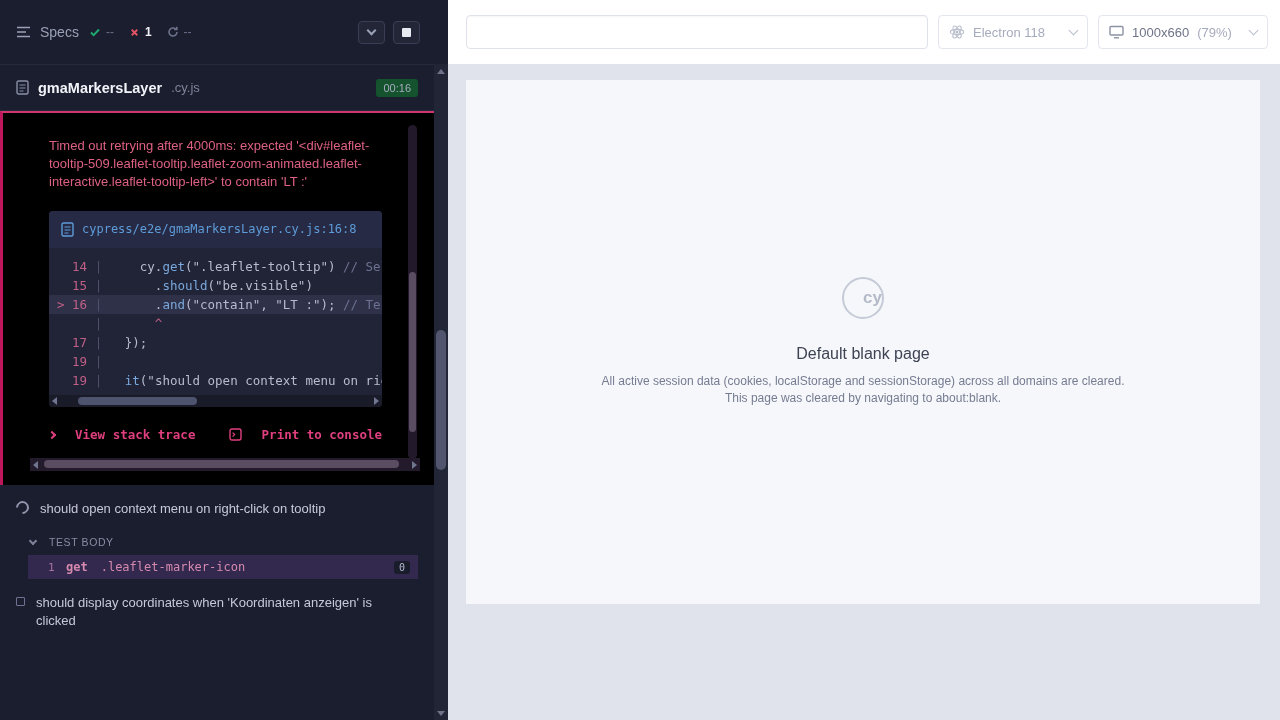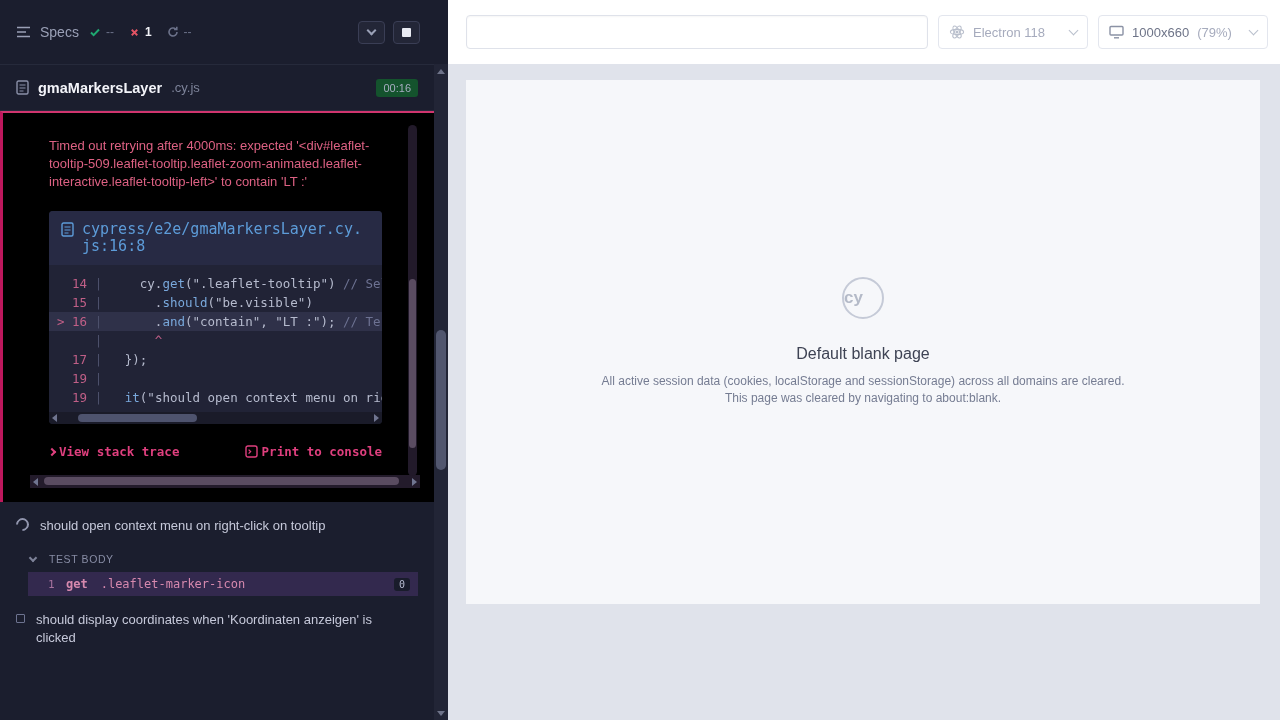--- a/index.html
+++ b/index.html
@@ -24,21 +24,21 @@
   .spec-name { font-size:14.5px; font-weight:700; color:#f3f4f9; }
   .spec-ext { font-size:13px; color:#7d8399; font-weight:400; }
   .spec-time { margin-left:auto; background:#14532d; color:#a7acc1; font-size:11px; padding:3px 7px; border-radius:3px; }
 
   
   .attempt { position:relative; background:#000000; border-left:3px solid #be185d; border-top:2px solid #d0356f; padding:24px 36px 14px 46px; }
   .error-message { color:#dd6183; font-size:13px; line-height:18px; width:338px; word-wrap:break-word; margin-bottom:20px; }
 
   .code-frame { width:333px; background:#212336; border-radius:4px; overflow:hidden; font-family:"DejaVu Sans Mono", monospace; }
   .code-frame-header { display:flex; gap:8px; padding:10px 12px; background:#272a44; }
-  .file-link { color:#5d9cd9; font-size:15px; line-height:17px; word-break:break-all; cursor:pointer; }
+  .file-link { color:#5d9cd9; font-size:12px; line-height:17px; word-break:break-all; cursor:pointer; }
   .code-body { padding:9px 0 5px; font-size:12.5px; line-height:19px; overflow:hidden; }
   .code-line { white-space:pre; height:19px; padding-left:8px; overflow:hidden; }
   .code-line.hl { background:#2f3149; }
   .gutter-num { color:#c05f87; }
   .gutter-pipe { color:#4c506b; }
   .tok-pl { color:#b6bbce; }
   .tok-fn { color:#79a8dc; }
   .tok-str { color:#b6bbce; }
   .tok-cm { color:#6d7292; }
   .tok-caret { color:#c05f87; }
@@ -46,21 +46,21 @@
   .hbar { height:12px; background:#1a1b29; display:flex; align-items:center; padding:0 3px; gap:2px; }
   .hbar .track { position:relative; flex:1; height:100%; }
   .hbar .thumb { position:absolute; top:2px; height:8px; background:#4e536e; border-radius:4px; }
   .tri { width:0; height:0; }
   .tri-left  { border-top:4px solid transparent; border-bottom:4px solid transparent; border-right:5px solid #707590; }
   .tri-right { border-top:4px solid transparent; border-bottom:4px solid transparent; border-left:5px solid #707590; }
   .tri-up    { border-left:4px solid transparent; border-right:4px solid transparent; border-bottom:5px solid #6e7389; }
   .tri-down  { border-left:4px solid transparent; border-right:4px solid transparent; border-top:5px solid #6e7389; }
 
   .error-actions { display:flex; justify-content:space-between; align-items:center; width:333px; margin-top:20px; font-family:"DejaVu Sans Mono", monospace; font-size:12.5px; font-weight:700; }
-  .err-link { color:#df3f7e; display:flex; align-items:center; gap:4px; cursor:pointer; }
+  .err-link { color:#df3f7e; display:flex; align-items:center; gap:20px; cursor:pointer; }
   .chev-right-pink { width:6px; height:6px; border-right:2px solid #df3f7e; border-bottom:2px solid #df3f7e; transform:rotate(-45deg); }
 
   .attempt-hbar { margin:16px 0 0 -19px; width:390px; height:13px; background:#231b2b; display:flex; align-items:center; padding:0 3px; gap:2px; }
   .attempt-hbar .thumb { background:#5a4c61; }
   .attempt-vbar { position:absolute; top:12px; right:17px; bottom:26px; width:9px; background:#221a2a; border-radius:5px; }
   .attempt-vbar .vthumb { position:absolute; left:1px; width:7px; top:44%; height:48%; background:#5a4c61; border-radius:4px; }
 
   
   .test-row { display:flex; gap:11px; padding:15px 16px 7px; align-items:flex-start; font-size:13px; color:#c6c9da; cursor:pointer; }
   .spinner { flex:none; width:13px; height:13px; border:2px solid #9094ac; border-left-color:transparent; border-radius:50%; transform:rotate(-45deg); margin-top:1px; }
@@ -90,21 +90,21 @@
   .select-btn { height:34px; border:1px solid #e3e6ee; border-radius:4px; background:#fff; display:flex; align-items:center; gap:8px; padding:0 10px; font-size:13px; color:#a6abbd; cursor:pointer; font-family:inherit; }
   .browser-select { width:150px; }
   .viewport-select { width:170px; color:#6e7488; }
   .viewport-size { font-weight:500; color:#6e7488; }
   .viewport-scale { color:#a6abbd; }
   .chev-down-gray { width:7px; height:7px; border-right:1.6px solid #b9bfcc; border-bottom:1.6px solid #b9bfcc; transform:rotate(45deg); margin-left:auto; margin-top:-3px; }
 
   .aut-backdrop { flex:1; background:#e0e3eb; padding:16px 0 0 18px; }
   .aut-iframe { width:794px; height:524px; background:#f6f7fa; display:flex; align-items:center; justify-content:center; }
   .blank-page { text-align:center; }
-  .cy-logo { width:42px; height:42px; border:2px solid #c5cad7; border-radius:50%; margin:0 auto 26px; display:flex; align-items:center; justify-content:flex-start; color:#b4bac8; font-size:17px; font-weight:600; }
+  .cy-logo { width:42px; height:42px; border:2px solid #c5cad7; border-radius:50%; margin:0 auto 26px; display:flex; align-items:center; justify-content:flex-end; color:#b4bac8; font-size:17px; font-weight:600; }
   .blank-title { font-size:16px; color:#3e4354; font-weight:500; margin-bottom:10px; }
   .blank-line { font-size:12px; color:#757c92; line-height:17px; }
 </style>
 </head>
 <body>
 
 <div class="sidebar">
   <div class="reporter">
 
     <div class="reporter-header">

